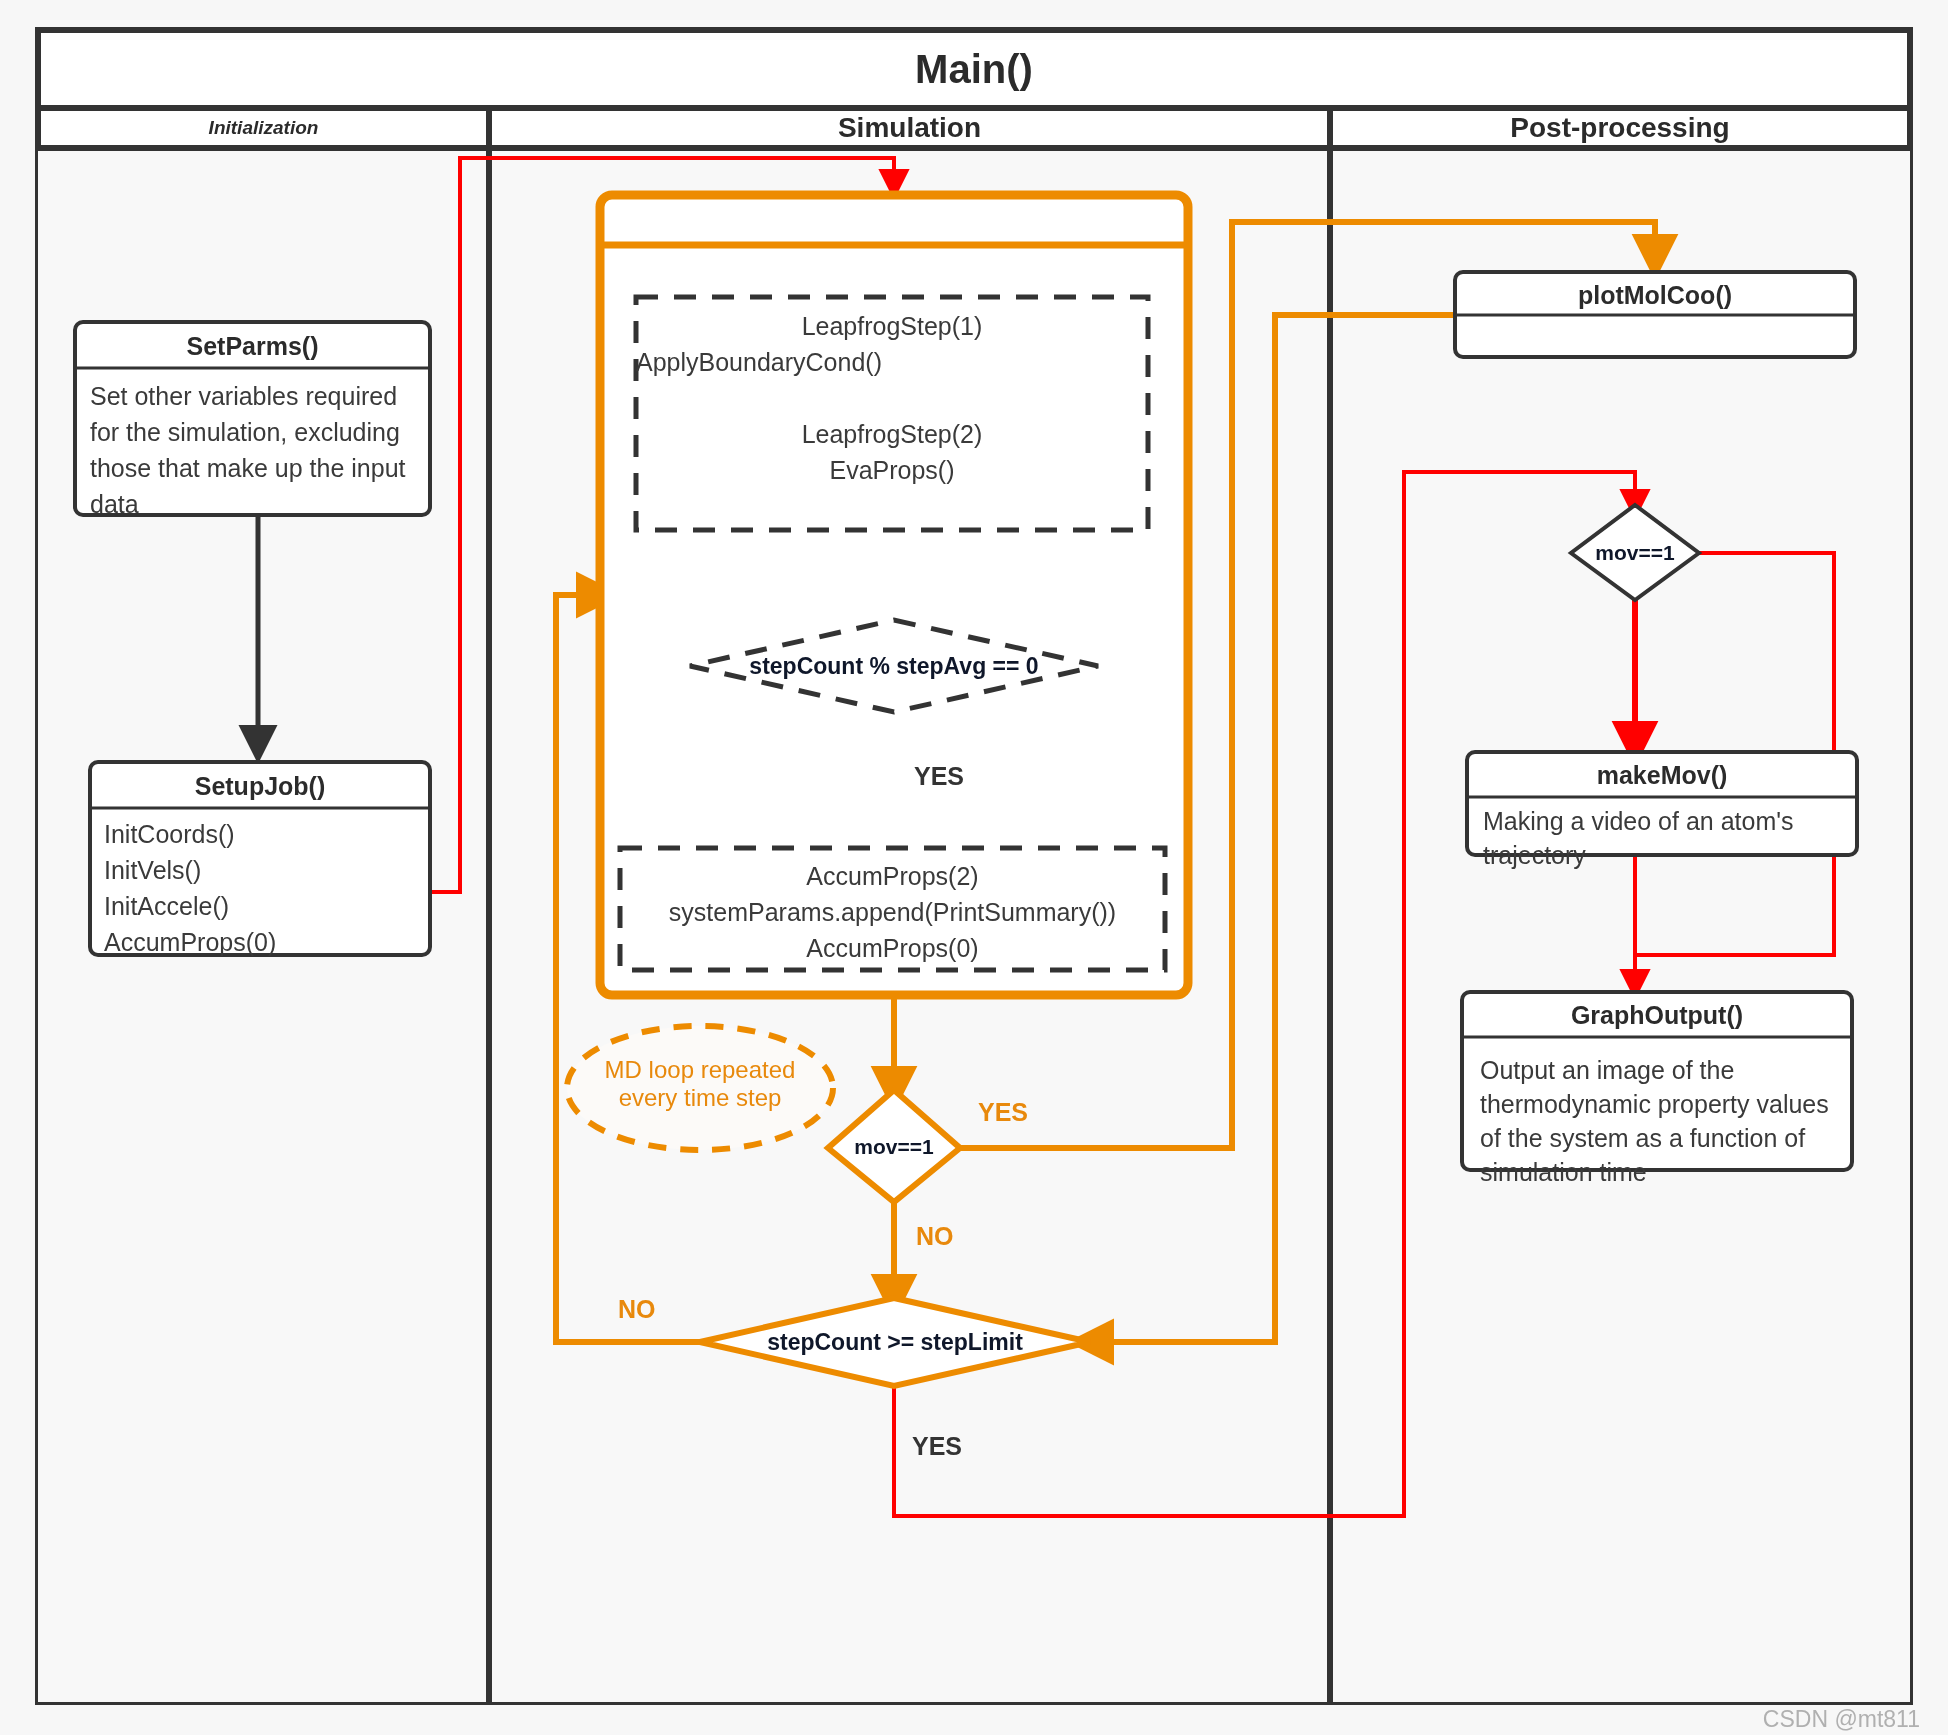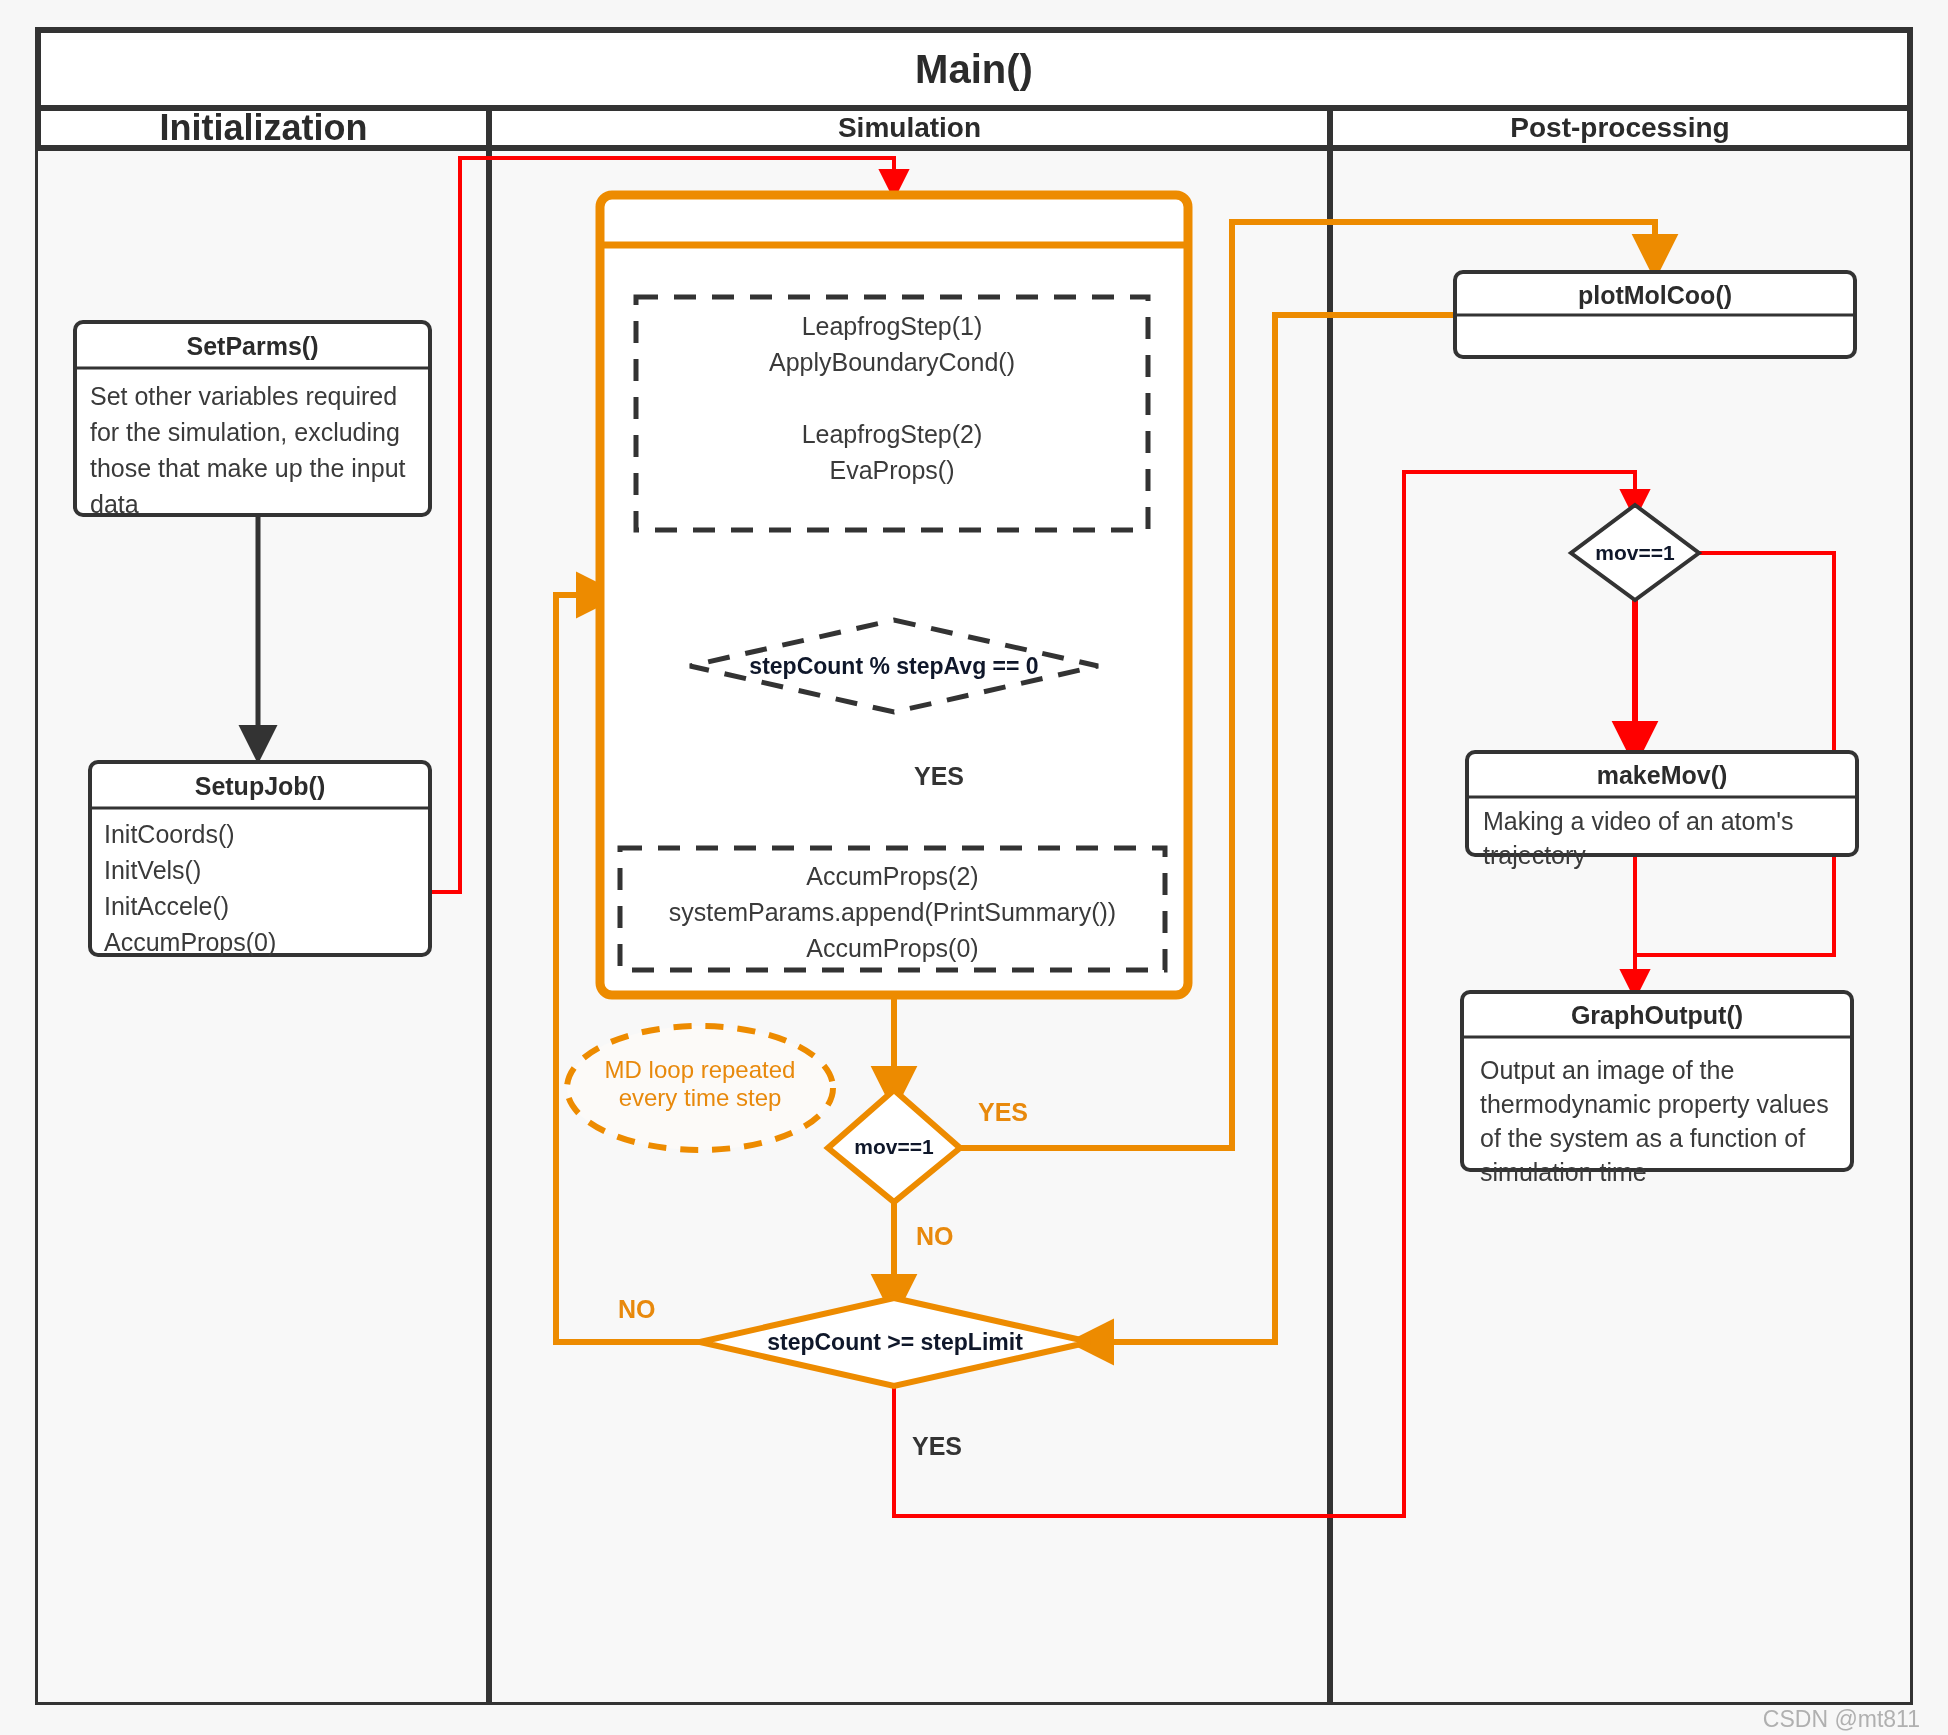--- a/index.html
+++ b/index.html
@@ -110,36 +110,36 @@
     </g>
 
     <g>
       <rect x="1462" y="992" width="390" height="178" rx="8" ry="8" fill="#FFFFFF" stroke="#333333" stroke-width="4"></rect>
       <line x1="1462" y1="1037" x2="1852" y2="1037" stroke="#333333" stroke-width="3"></line>
     </g>
   </svg>
 
   <div class="lbl hdrTitle" style="left:38px;top:38px;width:1872px;height:62px;line-height:62px;font-size:40px;">Main()</div>
 
-  <div class="lbl hdrTitle" style="left:38px;top:108px;width:451px;height:40px;line-height:40px;font-size:36px;">Initialization</div>
+  <div class="lbl hdrTitle" style="left:38px;top:108px;width:451px;height:40px;line-height:40px;font-size:19px;font-style:italic;">Initialization</div>
   <div class="lbl hdrTitle" style="left:489px;top:108px;width:841px;height:40px;line-height:40px;font-size:28px;">Simulation</div>
   <div class="lbl hdrTitle" style="left:1330px;top:108px;width:580px;height:40px;line-height:40px;font-size:28px;">Post-processing</div>
 
   <div class="lbl nodeTitle" style="left:75px;top:328px;width:355px;height:36px;line-height:36px;font-size:25px;">SetParms()</div>
   <div class="lbl nodeBody" style="left:90px;top:378px;width:330px;font-size:25px;line-height:36px;">Set other variables required for the simulation, excluding those that make up the input data</div>
 
   <div class="lbl nodeTitle" style="left:90px;top:768px;width:340px;height:36px;line-height:36px;font-size:25px;">SetupJob()</div>
   <div class="lbl nodeBody" style="left:104px;top:816px;width:320px;font-size:25px;line-height:36px;">InitCoords()</div>
   <div class="lbl nodeBody" style="left:104px;top:852px;width:320px;font-size:25px;line-height:36px;">InitVels()</div>
   <div class="lbl nodeBody" style="left:104px;top:888px;width:320px;font-size:25px;line-height:36px;">InitAccele()</div>
   <div class="lbl nodeBody" style="left:104px;top:924px;width:320px;font-size:25px;line-height:36px;">AccumProps(0)</div>
 
 
   <div class="lbl nodeBody" style="left:636px;top:308px;width:512px;text-align:center;font-size:25px;line-height:36px;">LeapfrogStep(1)</div>
-  <div class="lbl nodeBody" style="left:636px;top:344px;width:512px;text-align:center;font-size:25px;line-height:36px;">ApplyBoundaryCond()</div>
+  <div class="lbl nodeBody" style="left:636px;top:344px;width:512px;text-align:left;font-size:25px;line-height:36px;">ApplyBoundaryCond()</div>
   <div class="lbl nodeBody" style="left:636px;top:416px;width:512px;text-align:center;font-size:25px;line-height:36px;">LeapfrogStep(2)</div>
   <div class="lbl nodeBody" style="left:636px;top:452px;width:512px;text-align:center;font-size:25px;line-height:36px;">EvaProps()</div>
 
   <div class="lbl diaText" style="left:690px;top:650px;width:408px;height:32px;line-height:32px;font-size:23px;">stepCount % stepAvg == 0</div>
   <div class="lbl flowLbl" style="left:914px;top:762px;width:120px;font-size:25px;">YES</div>
 
   <div class="lbl nodeBody" style="left:620px;top:858px;width:545px;text-align:center;font-size:25px;line-height:36px;">AccumProps(2)</div>
   <div class="lbl nodeBody" style="left:620px;top:894px;width:545px;text-align:center;font-size:25px;line-height:36px;">systemParams.append(PrintSummary())</div>
   <div class="lbl nodeBody" style="left:620px;top:930px;width:545px;text-align:center;font-size:25px;line-height:36px;">AccumProps(0)</div>
 

